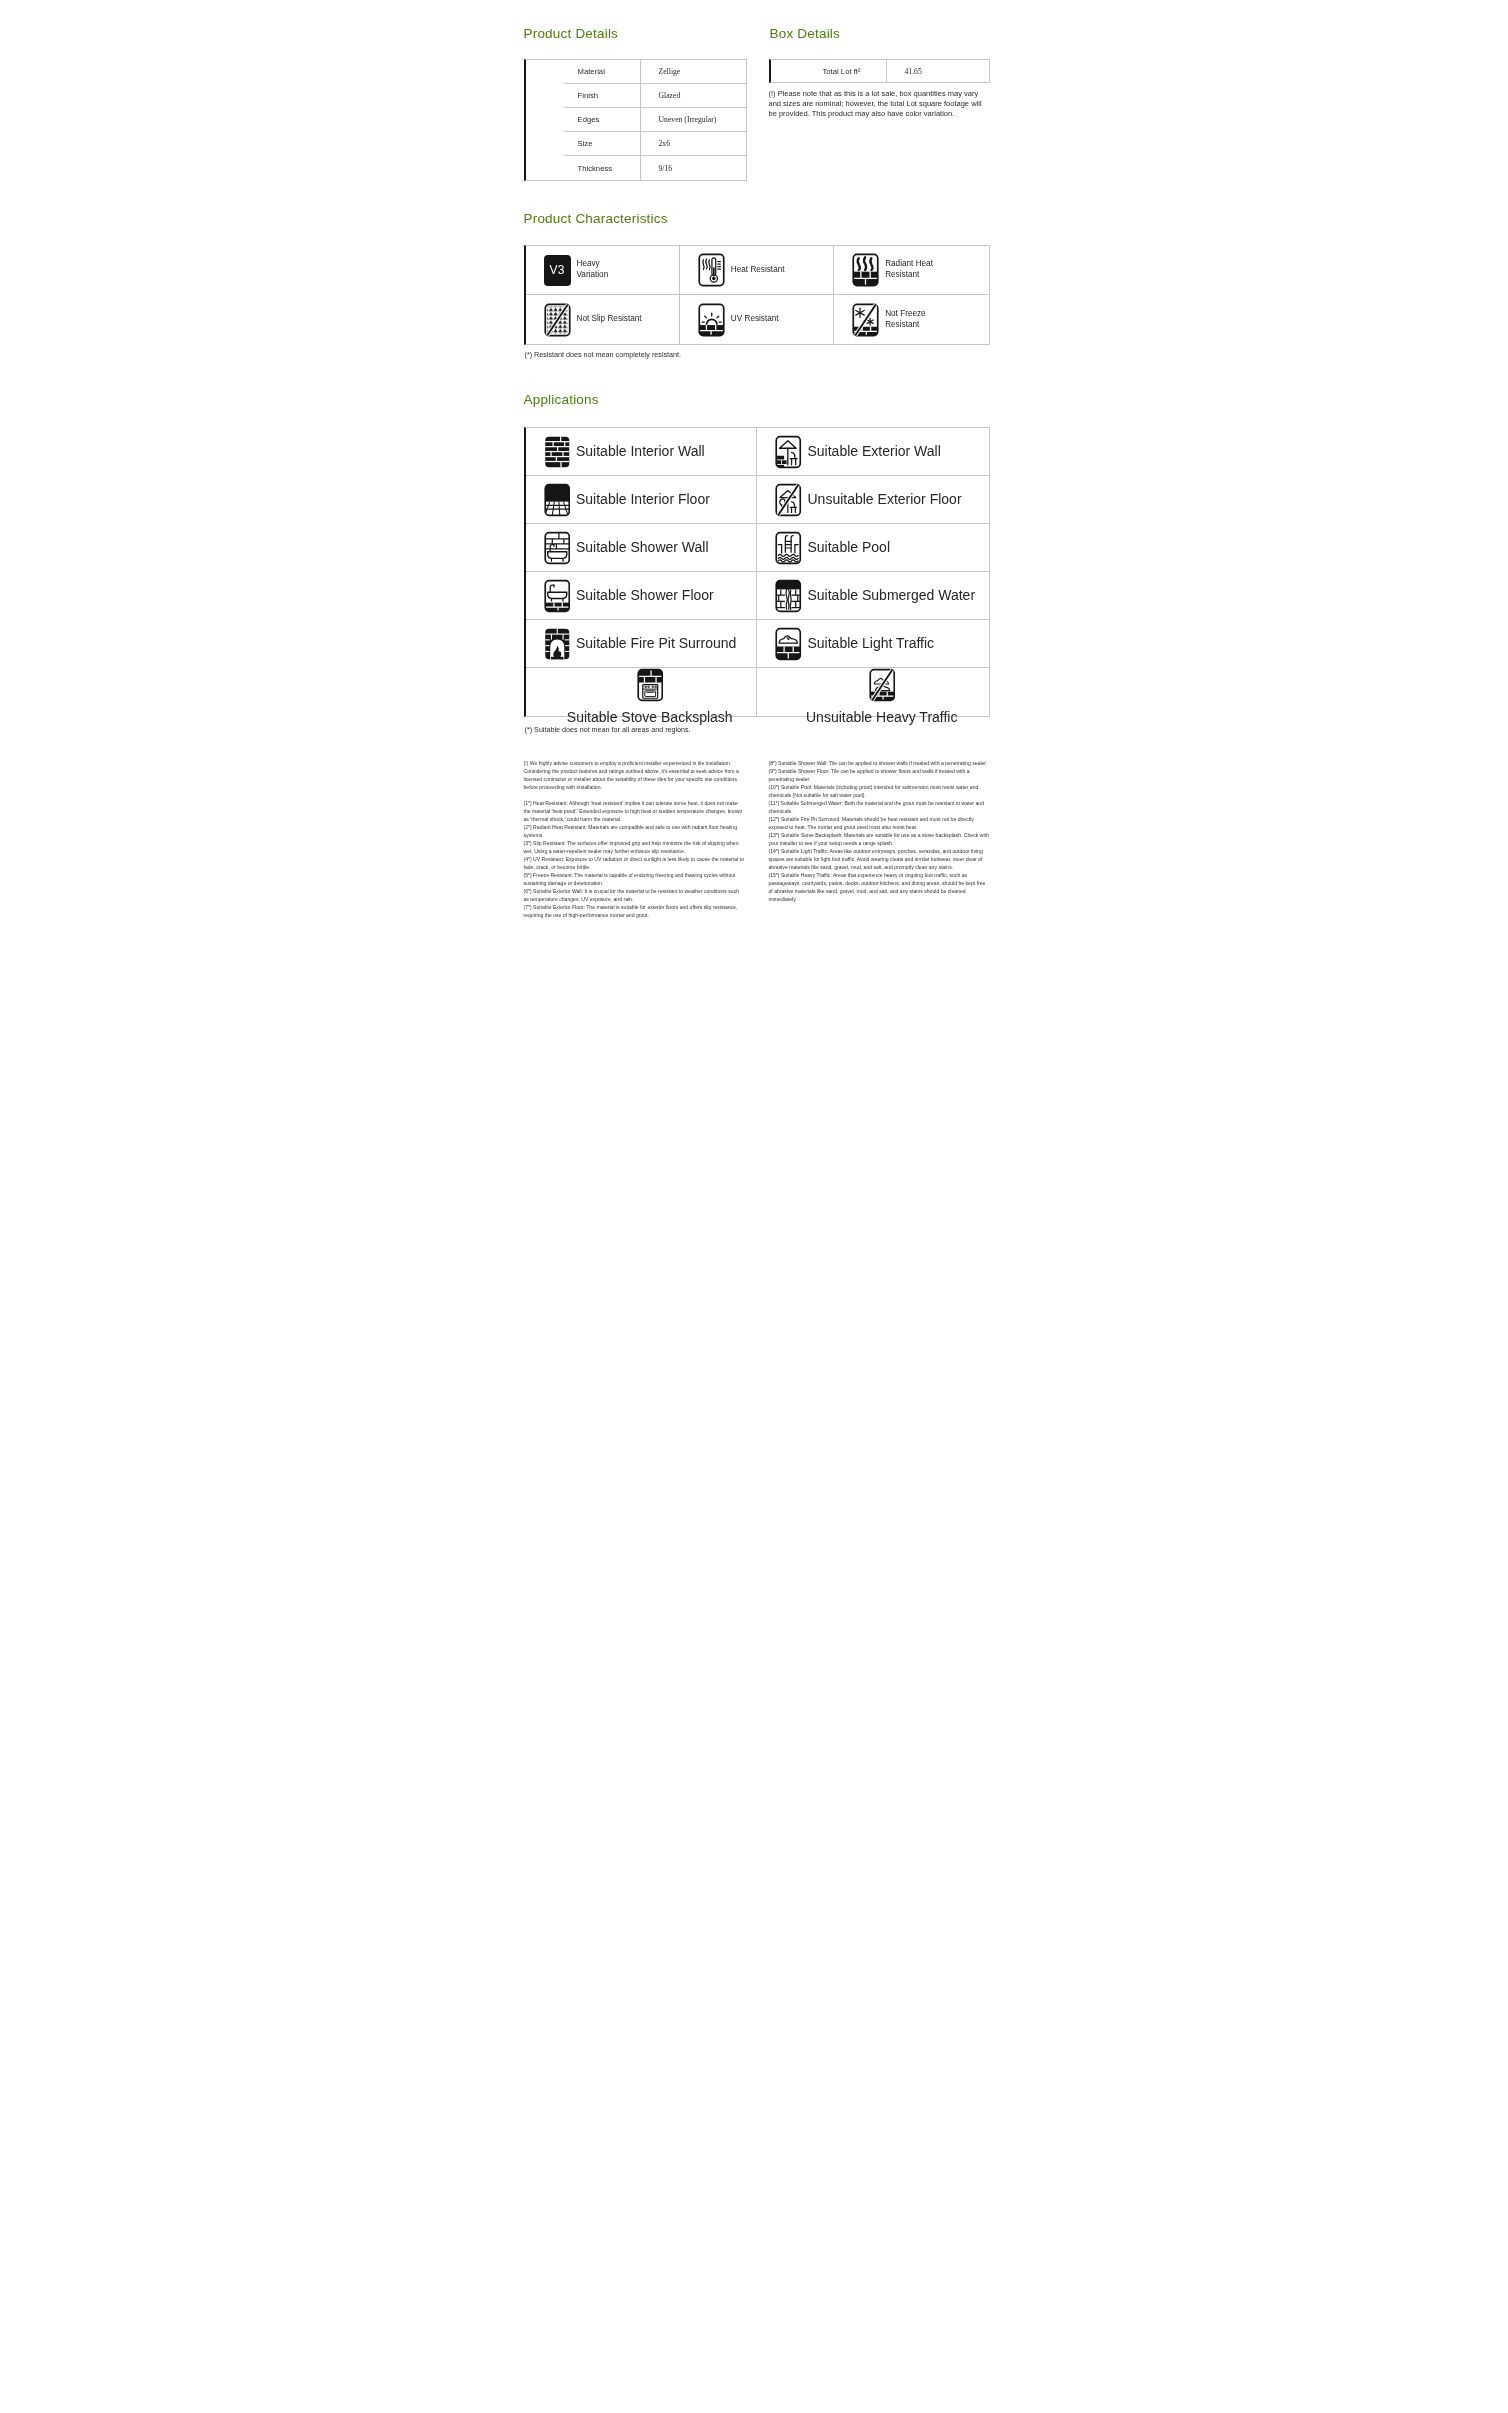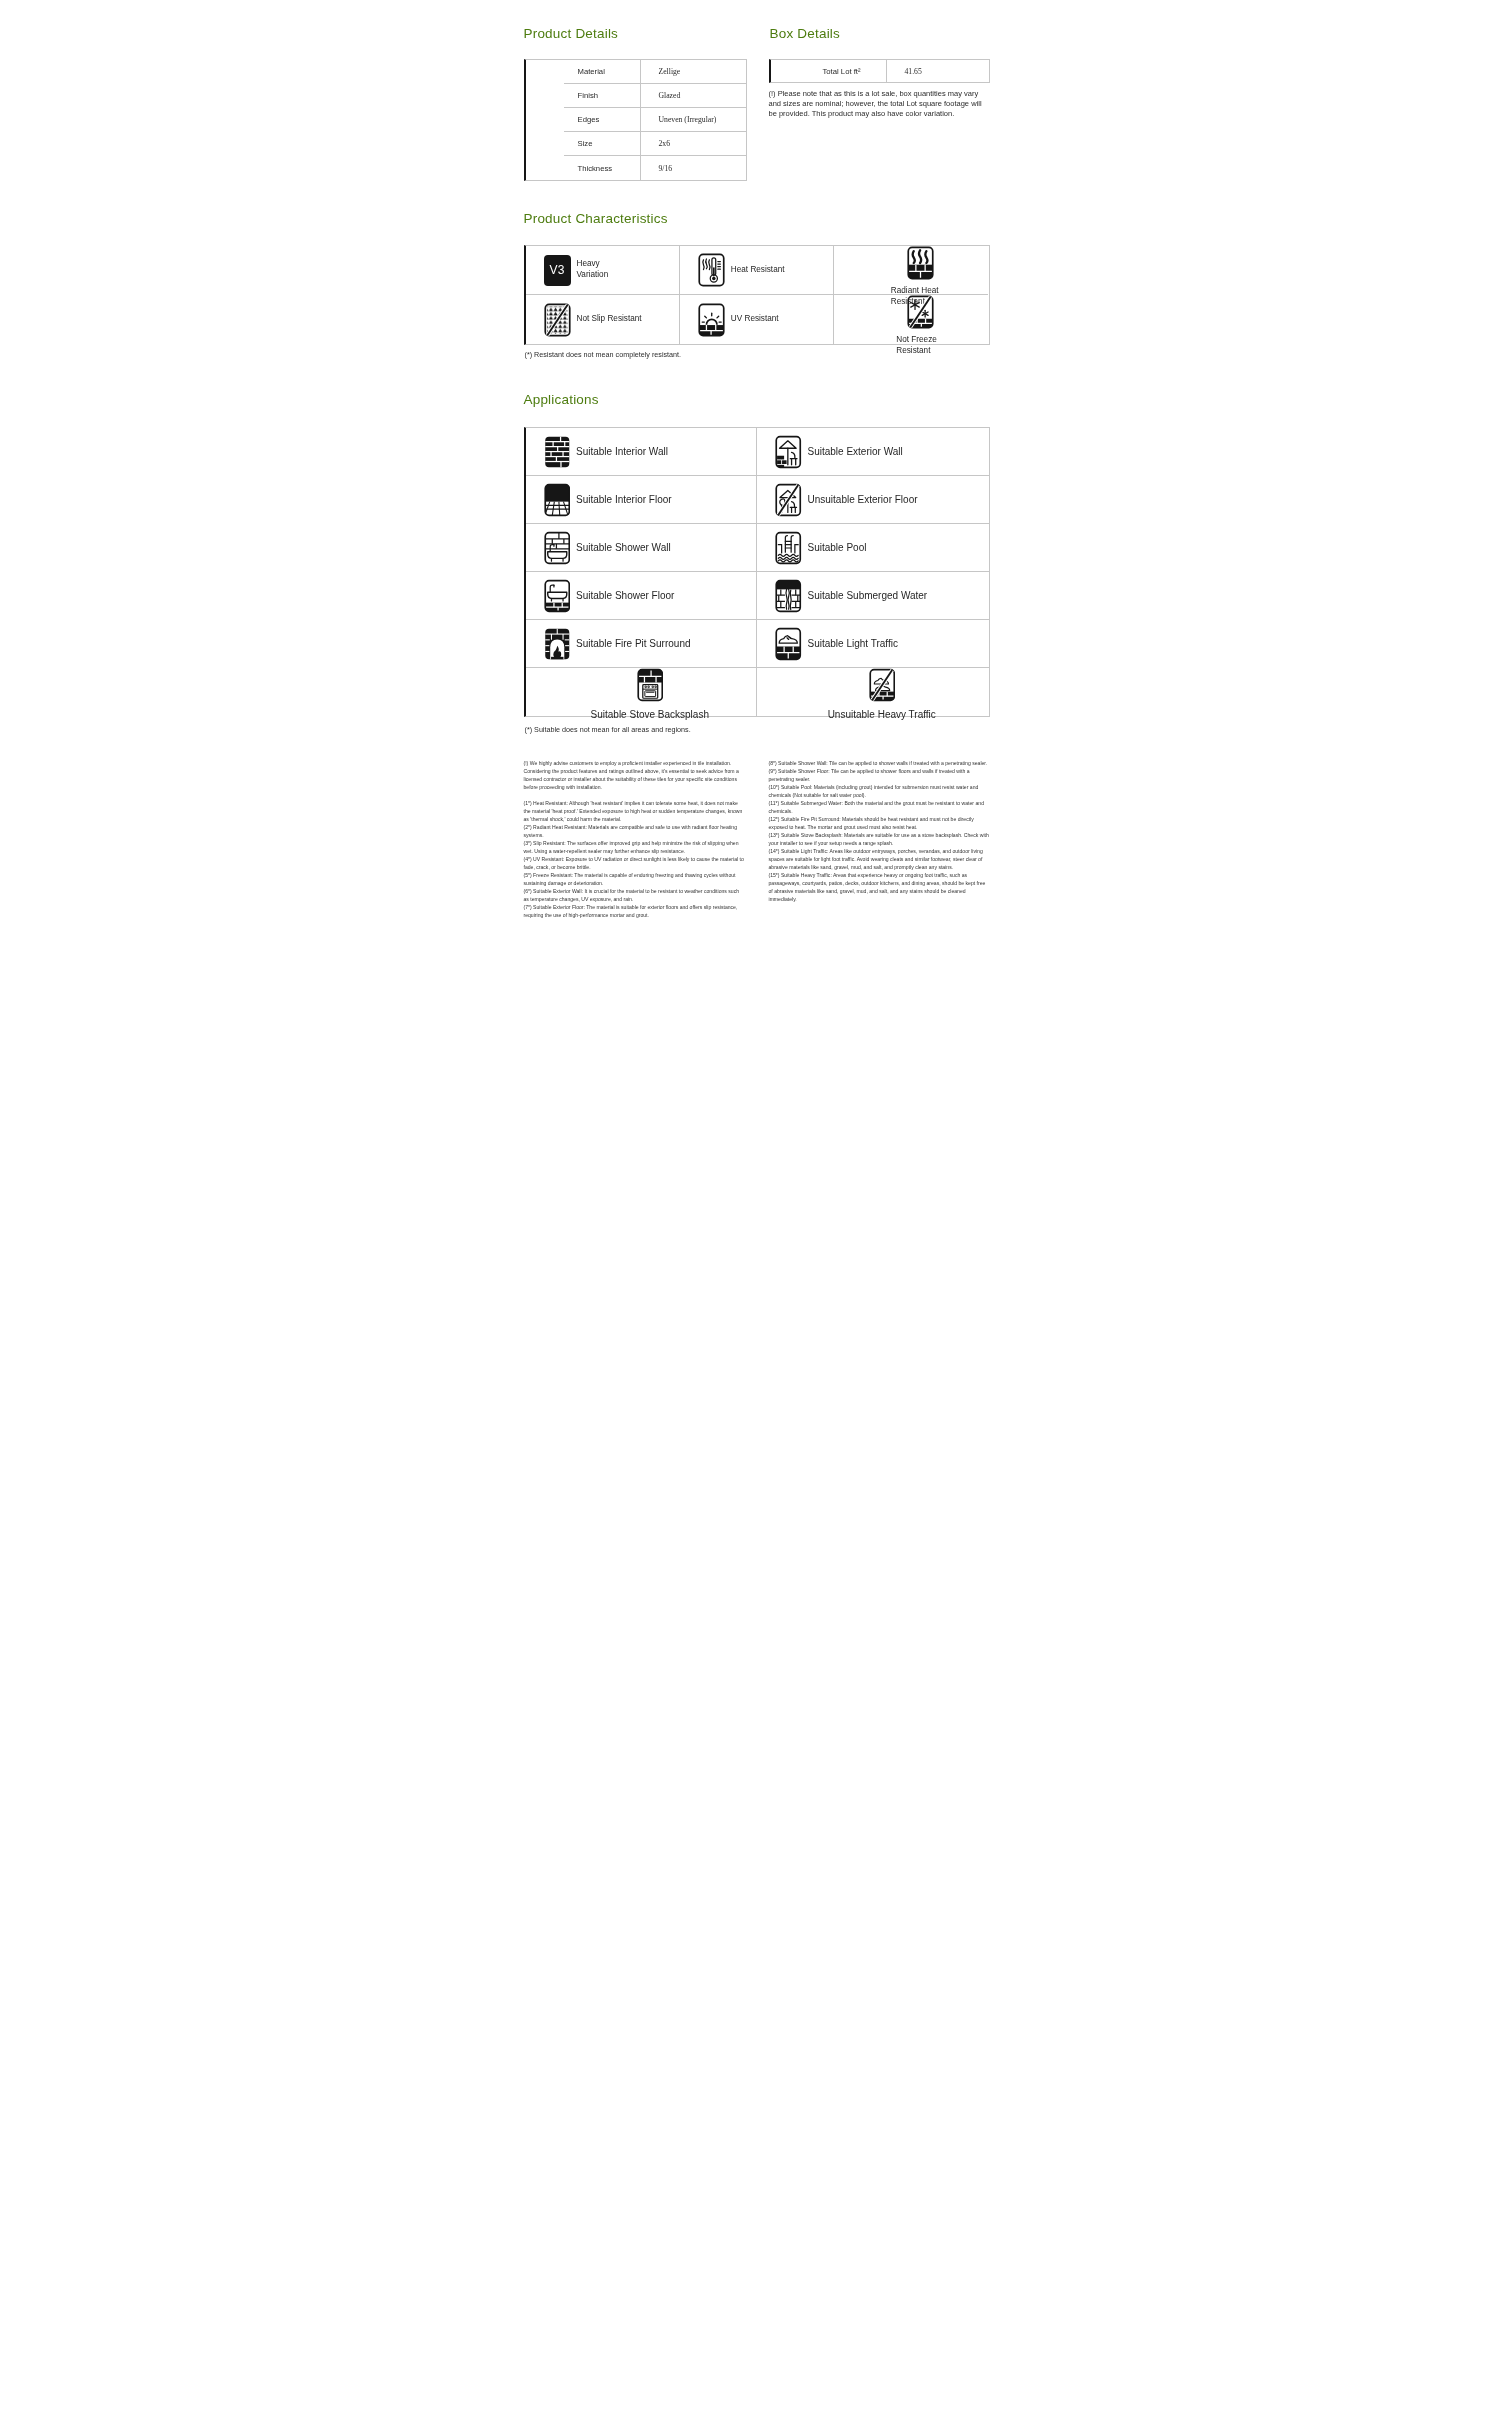--- a/index.html
+++ b/index.html
@@ -28,35 +28,35 @@
   .bd .tlabel { width:78px; }
   .side-note { position:absolute; font-size:7.5px; line-height:10px; color:#2c2c2c; }
   
   .grid { position:absolute; background:#fff; border:0.5px solid #c6c6c6; border-left:2.4px solid #161616; display:grid; }
   .pc-grid { grid-template-columns:1fr 1fr 1fr; }
   .cell {
     display:flex; align-items:center; padding-left:18px; gap:6px;
     border-right:0.5px solid #c6c6c6; border-bottom:0.5px solid #c6c6c6;
   }
   .pc-grid .cell { height:49px; }
-  .pc-grid .cell:nth-child(3n) { border-right:none;flex-direction:column; }
+  .pc-grid .cell:nth-child(3n) { border-right:none; }
   .pc-grid .cell:nth-child(n+4) { border-bottom:none; }
   .app-grid { grid-template-columns:1fr 1fr; }
   .app-grid .cell { height:48px; }
   .app-grid .cell:nth-child(2n) { border-right:none; }
   .app-grid .cell:nth-child(n+11) { border-bottom:none;flex-direction:column; }
   .icon { width:27px; height:34px; flex:0 0 auto; }
   .icon svg { width:100%; height:100%; display:block; }
   .app-grid .icon { width:26.5px; height:34px; }
   .badge {
     width:27px; height:31px; flex:0 0 auto; background:#161616; border-radius:3.9px;
     color:#fff; display:flex; align-items:center; justify-content:center; font-size:12px; letter-spacing:0.2px;
   }
   .cell-label { font-size:8.2px; line-height:1.3; color:#262626; }
-  .app-grid .cell-label { font-size:10px; white-space:nowrap; }
+  .app-grid .cell-label { font-size:14px; white-space:nowrap; }
   .w94 { max-width:45px; }
   .w122 { max-width:59px; }
   .w100 { max-width:48px; }
   .tbl-note { position:absolute; font-size:7.2px; color:#2c2c2c; }
   
   .fn { position:absolute; width:221px; font-size:5.1px; line-height:8px; color:#333; }
   .fn p { margin:0; }
   .fn p.gap { margin-bottom:7.7px; }
 </style>
 </head>

